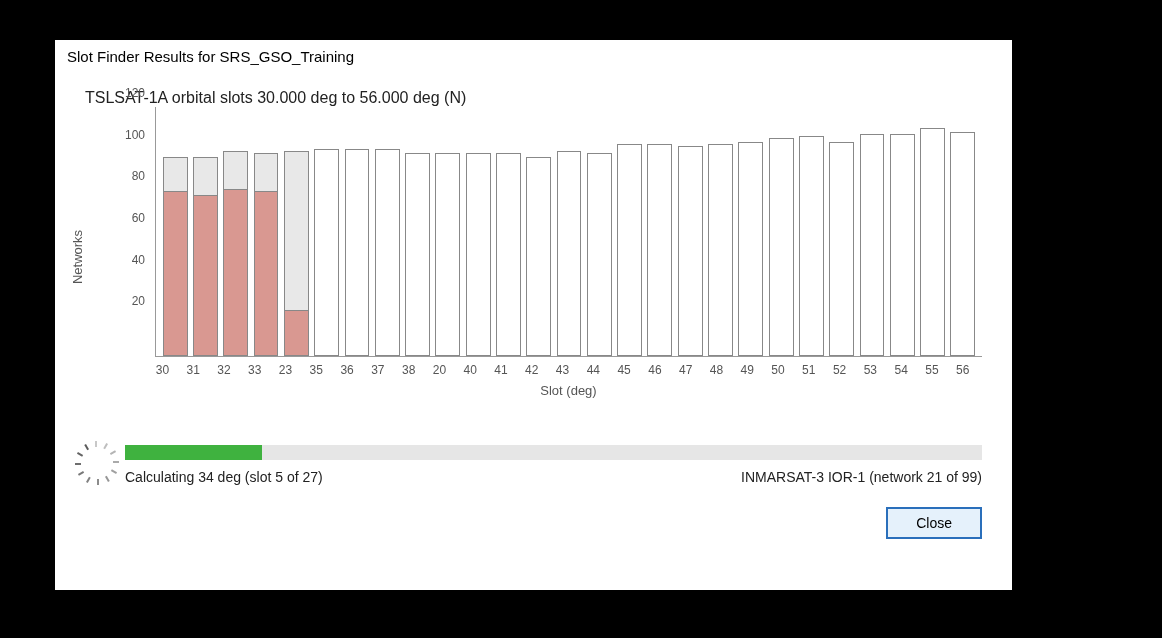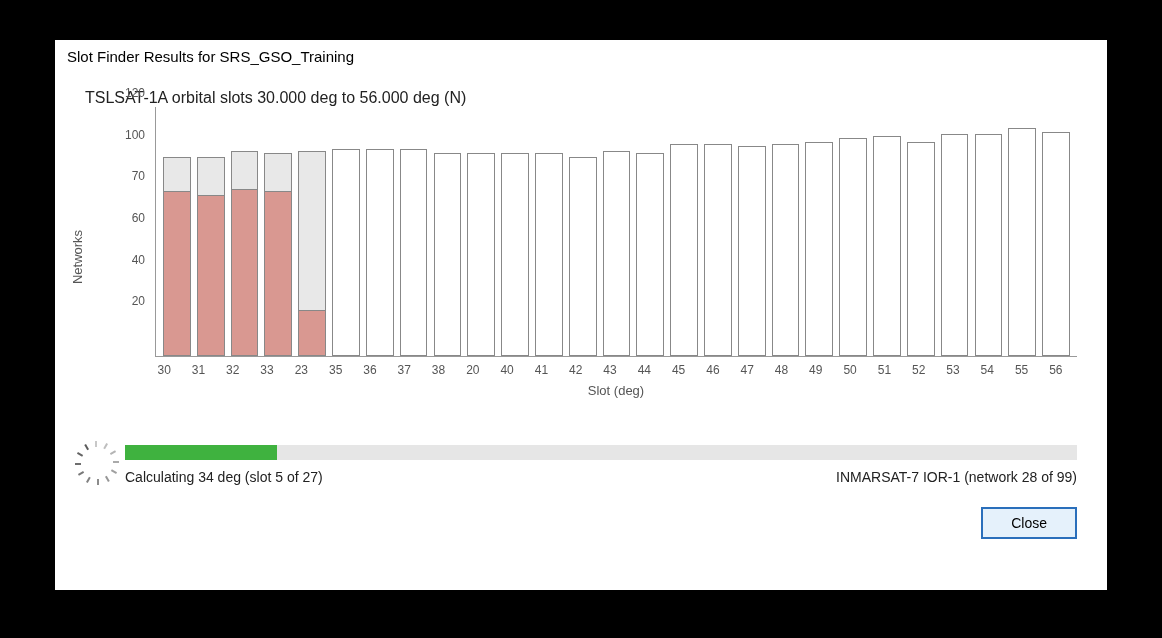--- a/index.html
+++ b/index.html
@@ -1,21 +1,21 @@
 <!DOCTYPE html>
 <html><head>
 <meta charset="utf-8">
 <style>
   * { box-sizing: border-box; margin: 0; padding: 0; }
   html, body { width: 1162px; height: 638px; background: #000; font-family: "Segoe UI", Arial, sans-serif; }
   .window {
     position: absolute;
     left: 55px;
     top: 40px;
-    width: 1052px;
+    width: 957px;
     height: 550px;
     background: #fff;
     color: #000;
   }
   .titlebar {
     padding: 8px 12px 10px 12px;
     font-size: 15px;
     color: #000;
   }
   .content {
@@ -201,21 +201,21 @@
     <div class="headrow">
       <div class="chart-title">TSLSAT-1A orbital slots 30.000 deg to 56.000 deg (N)</div>
     </div>
 
     <div class="chart-wrap">
       <div class="ylabel">Networks</div>
       <div class="yaxis" id="yaxis">
           <div class="ytick" style="bottom: 41.6667px; top: auto;">20</div>
           <div class="ytick" style="bottom: 83.3333px; top: auto;">40</div>
           <div class="ytick" style="bottom: 125px; top: auto; margin-left: 16px;">60</div>
-          <div class="ytick" style="bottom: 166.667px; top: auto;">70</div>
+          <div class="ytick" style="bottom: 166.667px; top: auto;">80</div>
           <div class="ytick" style="bottom: 208.333px; top: auto;">100</div>
           <div class="ytick" style="bottom: 250px; top: auto;">120</div>
         </div>
       <div class="plot">
         <div class="bars" id="bars">
             <div class="slot">
               <div class="bar-outer s30 shade" style="height: 80%;">
                 <div class="bar-inner" style="height: 83.3333%;"></div>
               </div>
             </div>
@@ -398,21 +398,21 @@
           <span style="transform: rotate(300deg) translate(-1px, -11px); background: rgb(100, 100, 100);"></span>
           <span style="transform: rotate(330deg) translate(-1px, -11px); background: rgb(90, 90, 90);"></span>
         </div>
       <div class="progress">
         <div class="progress-fill" id="pfill" style="width: 16%;"></div>
       </div>
     </div>
 
     <div class="status-row">
       <div>Calculating 34 deg (slot 5 of 27)</div>
-      <div>INMARSAT-7 IOR-1 (network 28 of 99)</div>
+      <div>INMARSAT-3 IOR-1 (network 21 of 99)</div>
     </div>
 
     <div class="footer">
       <button class="btn primary">Close</button>
     </div>
 
   </div>
 </div>
 
 </body></html>

